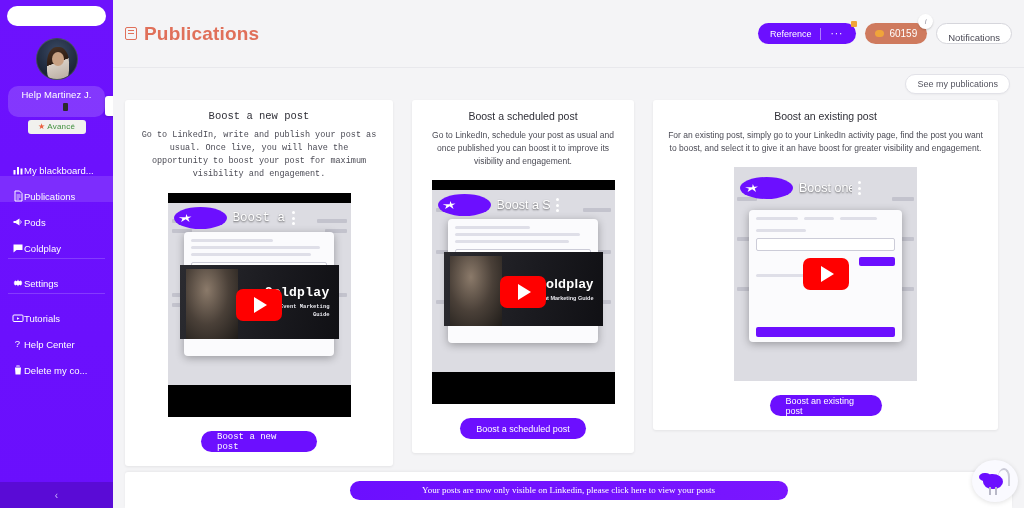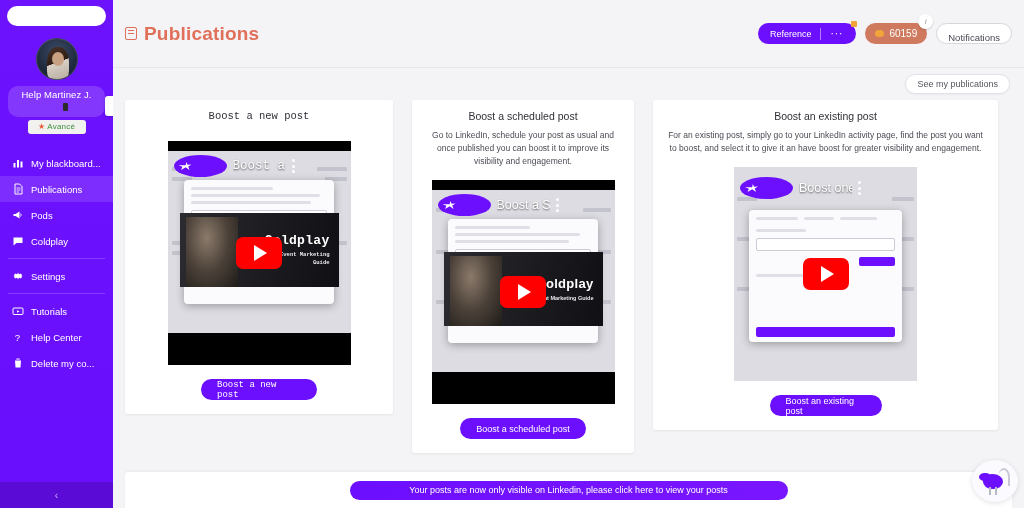--- a/index.html
+++ b/index.html
@@ -58,21 +58,21 @@
     background: #f1f1ee; color: #3f8f3c;
     border-radius: 3px;
     font-size: 8px; line-height: 14px;
     text-align: center;
     letter-spacing: .2px;
   }
   .plan-badge .star { color: #e9603f; font-size: 8px; }
 
   .nav { margin-top: 16px; }
   .nav-item {
-    display: flex; align-items: center; gap: 7px;
+    display: flex; align-items: flex-end; 
     height: 26px; padding-left: 11px;
     font-size: 9.5px; color: #fff;
     position: relative;
     cursor: pointer;
   }
   .nav-item.active { background: rgba(255,255,255,0.12); }
   .nav-item .ico { width: 13px; height: 13px; display:flex; align-items:center; justify-content:center; flex: 0 0 13px; }
   .nav-item .ico svg { width: 12px; height: 12px; fill: #fff; }
   .nav-label { white-space: nowrap; overflow: hidden; }
 
@@ -251,21 +251,21 @@
   
   .bottom-strip {
     position:absolute; left: 12px; right: 12px; bottom: 0;
     height: 36px; background: #fff; border-radius: 3px 3px 0 0;
     box-shadow: 0 -1px 3px rgba(0,0,0,.05);
     display:flex; align-items:center; justify-content:center;
   }
   .bottom-cta {
     width: 438px; height: 19px; border-radius: 10px;
     background: linear-gradient(90deg,#6c0fff 0%,#7a16ff 100%);
-    color:#fff; font-size: 9px; display:flex;align-items:center;justify-content:center;
+    color:#fff; font-size: 9px; display:flex;align-items:center;justify-content:center;font-family:Liberation Serif, serif;
   }
 
   .mascot {
     position:absolute; right: 6px; bottom: 6px;
     width: 46px; height: 42px;
     background: #fafaff; border-radius: 50%;
     box-shadow: 0 1px 5px rgba(0,0,0,.12);
   }
   .mascot .body{position:absolute; left:11px; top:14px; width:20px;height:15px;background:#6c0fff;border-radius:45% 55% 50% 50%;}
   .mascot .head{position:absolute; left:7px; top:13px; width:11px;height:8px;background:#6c0fff;border-radius:50% 40% 40% 50%;}
@@ -416,20 +416,21 @@
     <div class="subbar">
       <div class="see-pubs">
         <span>See my publications</span>
       </div>
     </div>
 
     <div class="cards">
 
       <section class="card c1">
         <h3>Boost a new post</h3>
+        <p>Go to LinkedIn, write and publish your post as usual. Once live, you will have the opportunity to boost your post for maximum visibility and engagement.</p>
         <div class="video">
           <div class="vid-inner">
             <div class="vid-bg-rows">
               <i style="left:4px;top:16px;width:26px;height:4px"></i>
               <i style="left:4px;top:26px;width:20px;height:4px"></i>
               <i style="left:4px;top:90px;width:30px;height:4px"></i>
               <i style="left:4px;top:100px;width:24px;height:4px"></i>
               <i style="right:4px;top:16px;width:30px;height:4px"></i>
               <i style="right:4px;top:26px;width:22px;height:4px"></i>
               <i style="right:4px;top:90px;width:30px;height:4px"></i>

